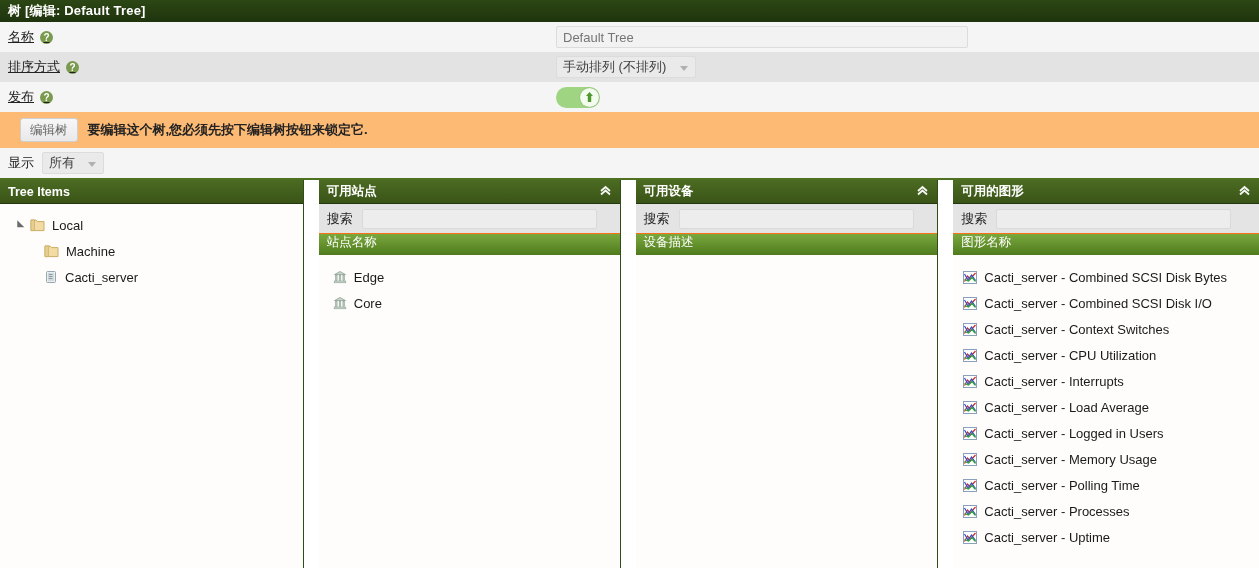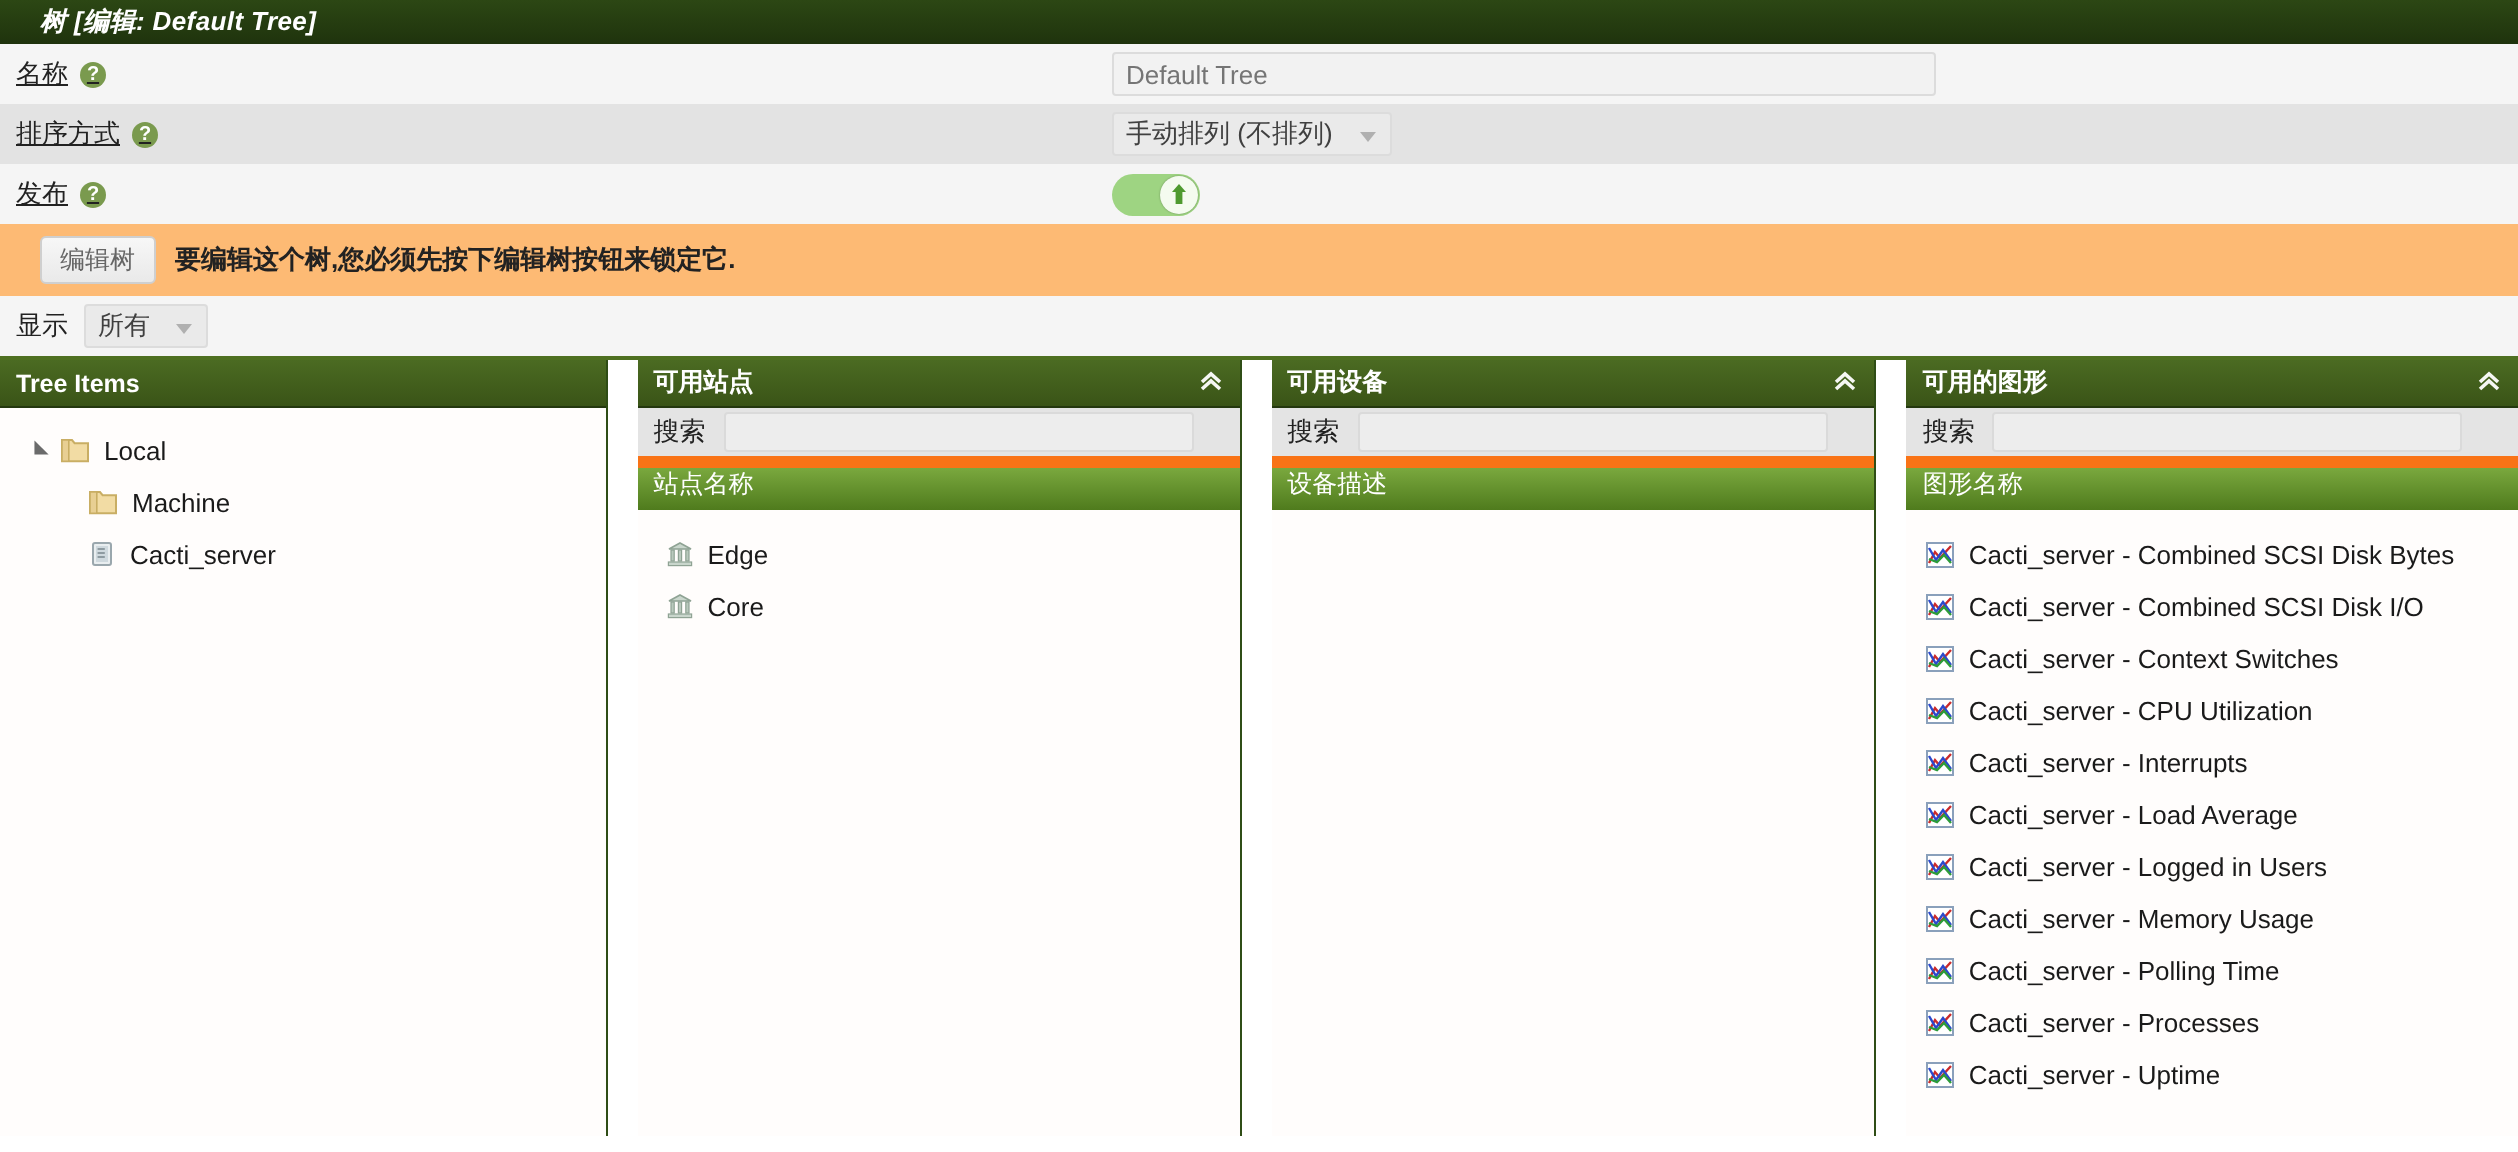--- a/index.html
+++ b/index.html
@@ -19,24 +19,23 @@
   
   .titlebar {
     height: 22px;
     background: #23390f;
     background: linear-gradient(to bottom, #2c4714 0%, #1f330d 100%);
     color: #ffffff;
     font-size: 13px;
     font-weight: bold;
     display: flex;
     align-items: center;
-    padding: 0 20px;
+    padding: 0 8px;
     box-sizing: border-box;
     letter-spacing: 0.2px;
-    font-style: italic;
   }
 
   
   .form-row {
     height: 30px;
     display: flex;
     align-items: center;
     box-sizing: border-box;
     padding-left: 8px;
   }
@@ -200,21 +199,21 @@
   }
   .collapse-ico { opacity: .95; }
 
   .search-row {
     height: 30px;
     background: #e4e4e4;
     display: flex;
     align-items: center;
     padding: 0 8px;
     box-sizing: border-box;
-    border-bottom: 6px solid #f97316;
+    border-bottom: 1px solid #f97316;
   }
   .search-row .slabel { font-size: 13px; color:#222; margin-right: 9px; }
   .search-input {
     flex: 1;
     height: 20px;
     box-sizing: border-box;
     background: #ededed;
     border: 1px solid #dadada;
     border-radius: 2px;
     max-width: 235px;

